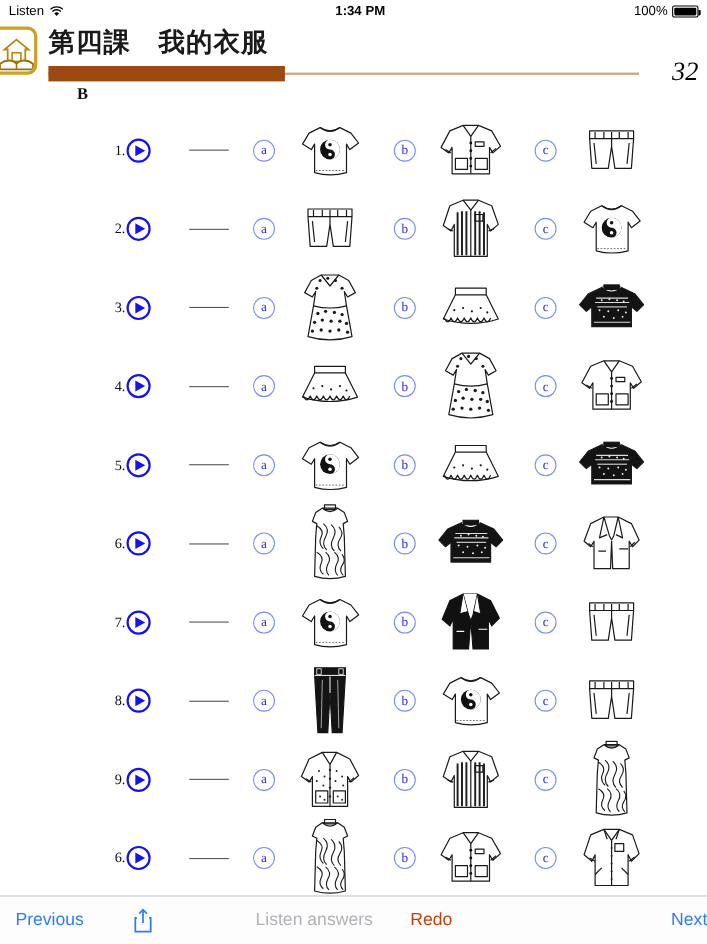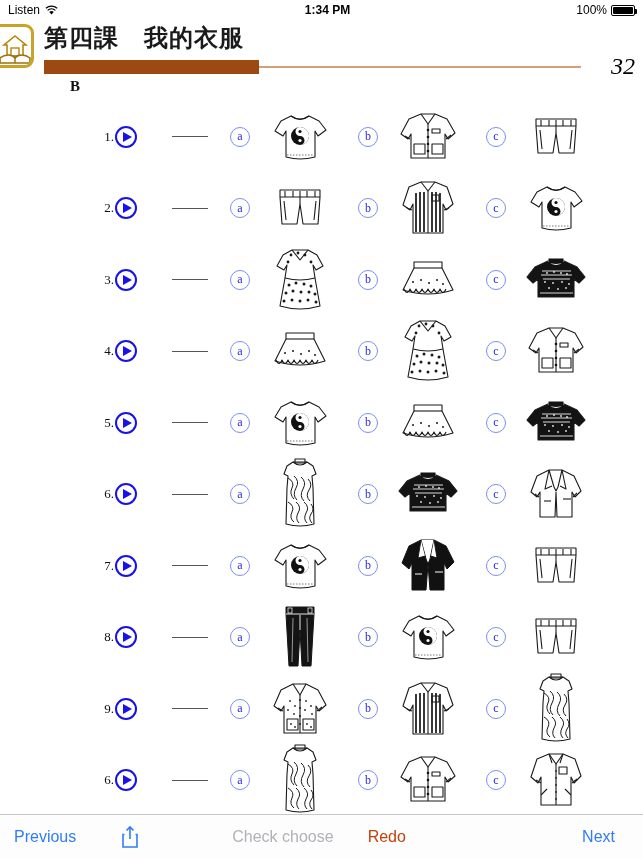--- a/index.html
+++ b/index.html
@@ -147,21 +147,21 @@
     position: absolute; left: 0; bottom: 0;
     width: 643px; height: 44px;
     border-top: 1px solid #c8c8cc;
     background: #fdfdfd;
     display: flex; align-items: center;
   }
   .tb-prev { color: #2f7cf6; font-size: 16px; margin-left: 14px; }
   .tb-share { margin-left: 44px; width: 20px; height: 24px; }
   .tb-check { color: #b0b2b6; font-size: 16px; margin-left: 92px; }
   .tb-redo  { color: #c2410c; font-size: 16px; margin-left: 34px; }
-  .tb-next  { color: #2f7cf6; font-size: 16px; margin-left: auto; margin-right: 28px; }
+  .tb-next  { color: #2f7cf6; font-size: 16px; margin-left: auto; margin-right: 0; }
 </style>
 </head>
 <body>
 
 <div class="statusbar">
   <div class="sb-left">
     <span>Listen</span>
     <span class="wifi-icon">
       <svg width="13" height="11" viewBox="0 0 13 11">
         <path d="M6.5 9.6 L4.3 7.1 a3.3 3.3 0 0 1 4.4 0 Z" fill="#000"></path>
@@ -868,16 +868,16 @@
 
 <div class="toolbar">
   <div class="tb-prev">Previous</div>
   <div class="tb-share">
     <svg width="20" height="24" viewBox="0 0 20 24">
       <path d="M10 2 L10 14" stroke="#2f7cf6" stroke-width="1.6" fill="none"></path>
       <path d="M6.5 5.5 L10 2 L13.5 5.5" stroke="#2f7cf6" stroke-width="1.6" fill="none"></path>
       <path d="M4.5 9.5 L3 9.5 L3 22 L17 22 L17 9.5 L15.5 9.5" stroke="#2f7cf6" stroke-width="1.6" fill="none"></path>
     </svg>
   </div>
-  <div class="tb-check">Check choose</div>
+  <div class="tb-check">Listen answers</div>
   <div class="tb-redo">Redo</div>
   <div class="tb-next">Next</div>
 </div>
 
 </body></html>

